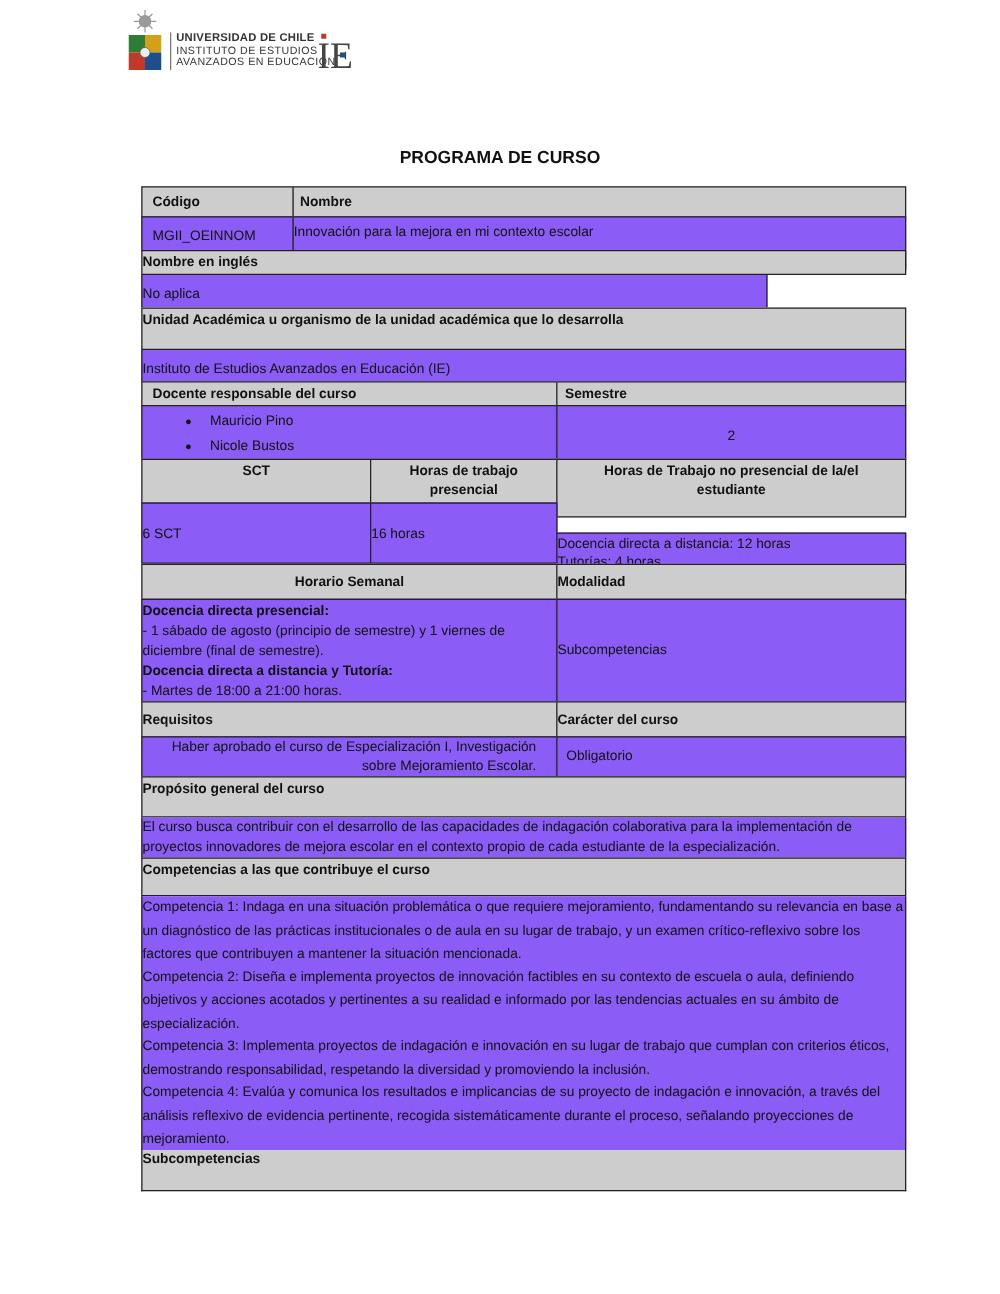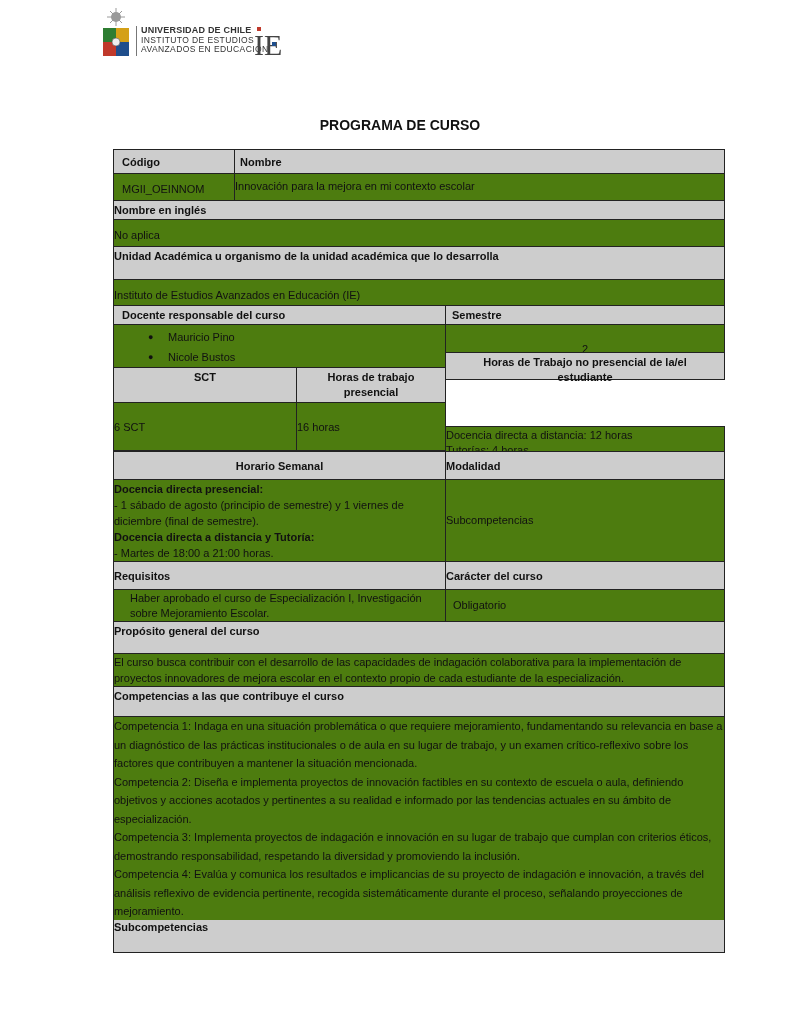--- a/index.html
+++ b/index.html
@@ -9,21 +9,21 @@
   .crest { position:absolute; left:2px; top:0; width:28px; height:52px; }
   .logo-text { position:absolute; left:41px; top:18px; font-size:8.5px; line-height:9.5px; letter-spacing:0.4px; color:#333; }
   .logo-text .l1 { font-weight:bold; font-size:9px; letter-spacing:0.2px; }
   .logo-sep { position:absolute; left:36px; top:18px; width:1px; height:30px; background:#777; }
   .ie { position:absolute; left:154px; top:20px; font-family:"Liberation Serif", serif; font-size:30px; color:#444; }
   .ie-dot1 { position:absolute; left:157px; top:19px; width:4px; height:4px; background:#c0392b; }
   .ie-dot2 { position:absolute; left:172px; top:34px; width:4px; height:4px; background:#1f4e8c; }
   .title { position:absolute; left:0; width:800px; top:117px; text-align:center; font-weight:bold; font-size:14px; color:#111; }
   .abs { position:absolute; box-sizing:border-box; font-size:11px; line-height:15px; }
   .hdr { background:#cdcdcd; font-weight:bold; }
-  .cell { background:#4d7c0f; }
+  .cell { background:#8b5cf6; }
   .bd { border:1px solid #222; }
   .c { text-align:center; }
   ul.docentes { margin:0; padding-left:34px; list-style:none; }
   ul.docentes li { position:relative; padding-left:20px; line-height:20px; }
   ul.docentes li::before { content:"\25CF"; position:absolute; left:0; font-size:9px; }
 </style>
 </head>
 <body>
 
 <div class="logo">
@@ -55,59 +55,59 @@
 </div>
 
 <div class="title">PROGRAMA DE CURSO</div>
 
 <div class="abs hdr bd" style="left:113px;top:149px;width:122px;height:25px;padding:5px 8px;"><span>Código</span></div>
 <div class="abs hdr bd" style="left:234px;top:149px;width:491px;height:25px;padding:5px 5px;"><span>Nombre</span></div>
 <div class="abs cell bd" style="left:113px;top:173px;width:122px;height:28px;padding:8px 8px;"><span>MGII_OEINNOM</span></div>
 <div class="abs cell bd" style="left:234px;top:173px;width:491px;height:43px;padding:5px 0;"><span>Innovación para la mejora en mi contexto escolar</span></div>
 
 <div class="abs hdr bd" style="left:113px;top:200px;width:612px;height:20px;padding:2px 0;"><span>Nombre en inglés</span></div>
-<div class="abs cell" style="left:113px;top:220px;width:612px;height:26px;padding:8px 4px 0 0;border-left:1px solid #222;border-right:1px solid #222;"><span>No aplica</span></div>
+<div class="abs cell" style="left:113px;top:220px;width:501px;height:26px;padding:8px 4px 0 0;border-left:1px solid #222;border-right:1px solid #222;"><span>No aplica</span></div>
 
 <div class="abs hdr bd" style="left:113px;top:246px;width:612px;height:34px;padding:2px 0;"><span>Unidad Académica u organismo de la unidad académica que lo desarrolla</span></div>
 <div class="abs cell" style="left:113px;top:280px;width:612px;height:26px;padding:8px 0 0 0;border-left:1px solid #222;border-right:1px solid #222;"><span>Instituto de Estudios Avanzados en Educación (IE)</span></div>
 
 <div class="abs hdr bd" style="left:113px;top:305px;width:333px;height:20px;padding:2px 8px;"><span>Docente responsable del curso</span></div>
 <div class="abs hdr bd" style="left:445px;top:305px;width:280px;height:20px;padding:2px 6px;"><span>Semestre</span></div>
 <div class="abs cell bd" style="left:113px;top:324px;width:333px;height:44px;padding:2px 0;">
   <ul class="docentes">
     <li>Mauricio Pino</li>
     <li>Nicole Bustos</li>
   </ul>
 </div>
 <div class="abs cell bd c" style="left:445px;top:324px;width:280px;height:44px;padding-top:17px;"><span>2</span></div>
 
 <div class="abs hdr bd c" style="left:113px;top:367px;width:184px;height:36px;padding:2px 4px;"><span>SCT</span></div>
 <div class="abs hdr bd c" style="left:296px;top:367px;width:150px;height:36px;padding:2px 10px;"><span>Horas de trabajo presencial</span></div>
-<div class="abs hdr bd c" style="left:445px;top:352px;width:280px;height:28px;padding:2px 20px;"><span>Horas de Trabajo no presencial de la/el estudiante</span></div>
+<div class="abs hdr bd c" style="left:445px;top:367px;width:280px;height:47px;padding:2px 20px;"><span>Horas de Trabajo no presencial de la/el estudiante</span></div>
 <div class="abs cell bd" style="left:113px;top:402px;width:184px;height:49px;padding-top:17px;"><span>6 SCT</span></div>
 <div class="abs cell bd" style="left:296px;top:402px;width:150px;height:49px;padding-top:17px;"><span>16 horas</span></div>
 <div class="abs cell bd" style="left:445px;top:402px;width:280px;height:49px;padding-top:1px;margin-top:24px;">
   <div>Docencia directa a distancia: 12 horas</div>
   <div>Tutorías: 4 horas</div>
   <div>Trabajo autónomo: 112 horas</div>
 </div>
 
 <div class="abs hdr bd" style="left:113px;top:451px;width:333px;height:29px;padding:7px 0;text-align:center;"><span>Horario Semanal</span></div>
 <div class="abs hdr bd" style="left:445px;top:451px;width:280px;height:29px;padding:7px 0;"><span>Modalidad</span></div>
 <div class="abs cell bd" style="left:113px;top:479px;width:333px;height:83px;padding:1px 0;line-height:16px;">
   <div style="font-weight:bold;">Docencia directa presencial:</div>
   <div>- 1 sábado de agosto (principio de semestre) y 1 viernes de diciembre (final de semestre).</div>
   <div style="font-weight:bold;">Docencia directa a distancia y Tutoría:</div>
   <div>- Martes de 18:00 a 21:00 horas.</div>
 </div>
 <div class="abs cell bd" style="left:445px;top:479px;width:280px;height:83px;padding-top:33px;"><span>Subcompetencias</span></div>
 
 <div class="abs hdr bd" style="left:113px;top:561px;width:333px;height:29px;padding:7px 0;"><span>Requisitos</span></div>
 <div class="abs hdr bd" style="left:445px;top:561px;width:280px;height:29px;padding:7px 0;"><span>Carácter del curso</span></div>
-<div class="abs cell bd" style="left:113px;top:589px;width:333px;height:33px;padding:1px 16px;"><span>Haber aprobado el curso de Especialización I, Investigación sobre Mejoramiento Escolar.</span></div>
+<div class="abs cell bd" style="left:113px;top:589px;width:333px;height:33px;padding:1px 16px;text-align:right;"><span>Haber aprobado el curso de Especialización I, Investigación sobre Mejoramiento Escolar.</span></div>
 <div class="abs cell bd" style="left:445px;top:589px;width:280px;height:33px;padding:8px 7px;"><span>Obligatorio</span></div>
 
 <div class="abs hdr bd" style="left:113px;top:621px;width:612px;height:33px;padding:2px 0;"><span>Propósito general del curso</span></div>
 <div class="abs cell" style="left:113px;top:654px;width:612px;height:33px;padding:0;border-left:1px solid #222;border-right:1px solid #222;line-height:16px;"><span>El curso busca contribuir con el desarrollo de las capacidades de indagación colaborativa para la implementación de proyectos innovadores de mejora escolar en el contexto propio de cada estudiante de la especialización.</span></div>
 
 <div class="abs hdr bd" style="left:113px;top:686px;width:612px;height:31px;padding:2px 0;"><span>Competencias a las que contribuye el curso</span></div>
 <div class="abs cell" style="left:113px;top:717px;width:612px;height:203px;padding:0;border-left:1px solid #222;border-right:1px solid #222;line-height:18.5px;">
   <div>Competencia 1: Indaga en una situación problemática o que requiere mejoramiento, fundamentando su relevancia en base a un diagnóstico de las prácticas institucionales o de aula en su lugar de trabajo, y un examen crítico-reflexivo sobre los factores que contribuyen a mantener la situación mencionada.</div>
   <div>Competencia 2: Diseña e implementa proyectos de innovación factibles en su contexto de escuela o aula, definiendo objetivos y acciones acotados y pertinentes a su realidad e informado por las tendencias actuales en su ámbito de especialización.</div>
   <div>Competencia 3: Implementa proyectos de indagación e innovación en su lugar de trabajo que cumplan con criterios éticos, demostrando responsabilidad, respetando la diversidad y promoviendo la inclusión.</div>

